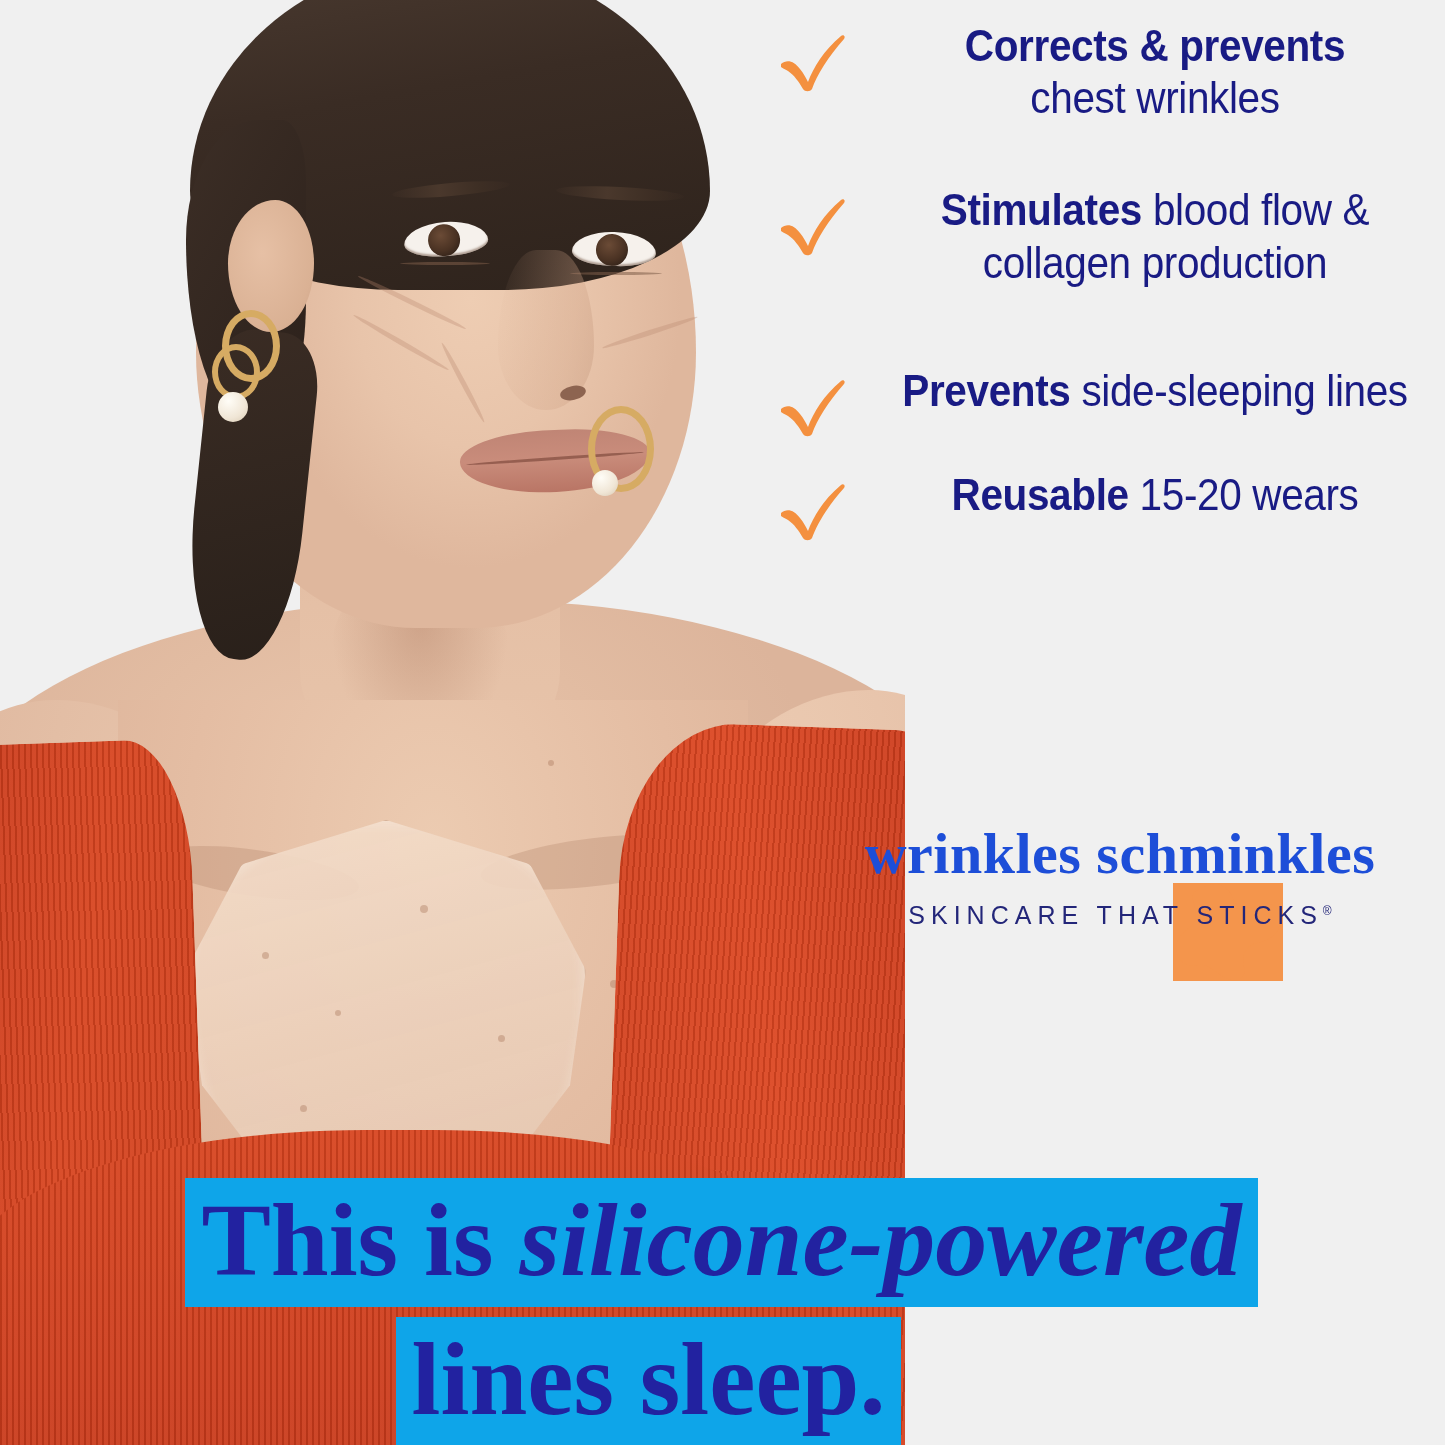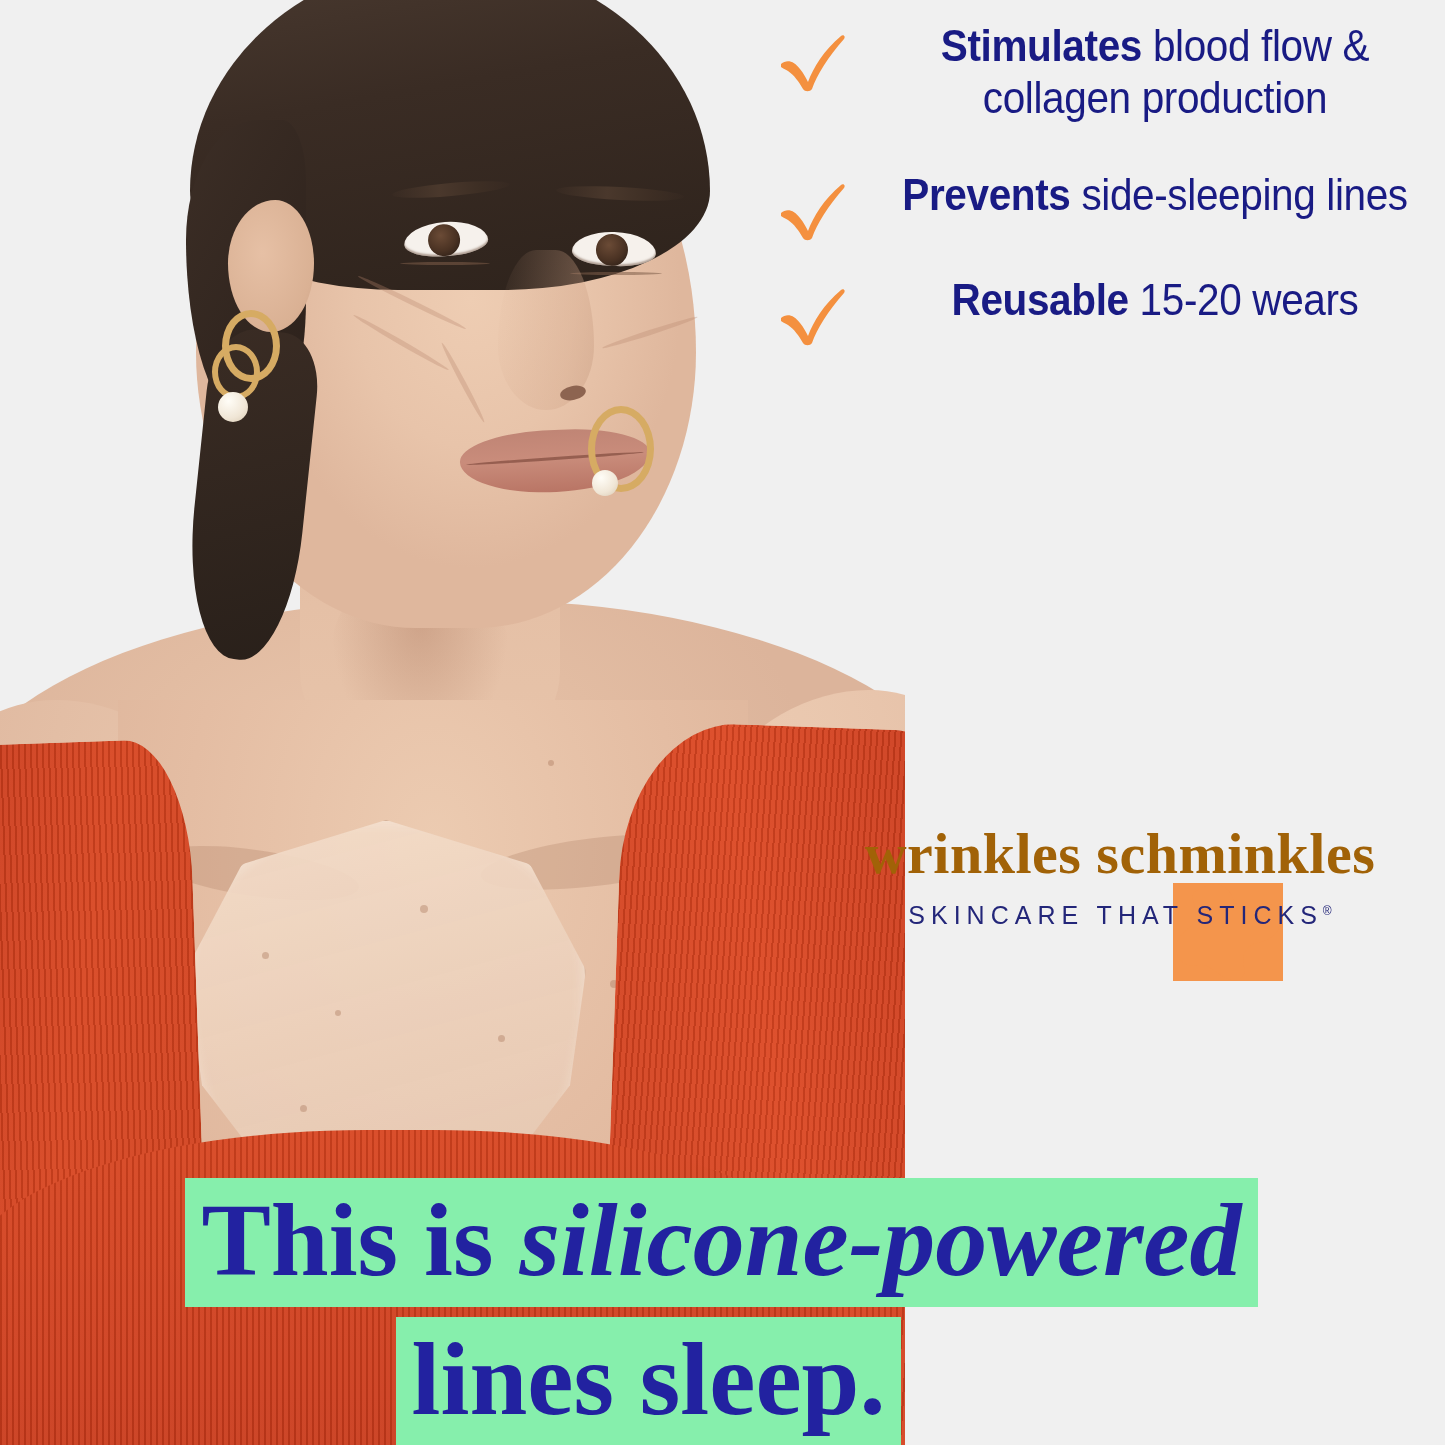--- a/index.html
+++ b/index.html
@@ -293,21 +293,21 @@
     font-size: 45px;
     line-height: 1.16;
     font-weight: 400;
     letter-spacing: -0.4px;
     transform: scaleX(0.90);
     transform-origin: center;
   }
   .b-text b { font-weight: 700; }
 
   .bullet.b1 { margin-bottom: 60px; }
-  .bullet.b2 { margin-bottom: 45px; }
+  .bullet.b2 { margin-bottom: 76px; }
   .bullet.b3 { margin-bottom: 52px; }
 
   
   #logo {
     position: absolute;
     left: 835px; top: 825px;
     width: 570px;
     text-align: center;
   }
   .logo-blob {
@@ -316,21 +316,21 @@
     width: 110px; height: 98px;
     background: #f4954c;
     z-index: 0;
   }
   .logo-word {
     position: relative;
     z-index: 2;
     font-family: "Liberation Serif", serif;
     font-weight: 700;
     font-size: 58px;
-    color: #a16207;
+    color: #1d4ed8;
     letter-spacing: 0.5px;
     line-height: 1;
   }
   .logo-tag {
     position: relative;
     z-index: 2;
     margin-top: 18px;
     font-family: "Liberation Sans", sans-serif;
     font-size: 25px;
     color: #232679;
@@ -343,21 +343,21 @@
   #headline {
     position: absolute;
     left: 0; top: 1178px;
     width: 1445px;
     text-align: center;
     z-index: 5;
   }
   .hl-line { display: block; line-height: 0; }
   .hl-mark {
     display: inline-block;
-    background: #86efac;
+    background: #0ea5e9;
     color: #2222a0;
     font-family: "Liberation Serif", serif;
     font-weight: 700;
     font-size: 104px;
     line-height: 1.16;
     padding: 2px 16px 6px 16px;
     white-space: nowrap;
   }
   .hl-mark .it { font-style: italic; }
   .hl-line.l1 { margin-left: -2px; }
@@ -432,20 +432,26 @@
     <div class="earring left"></div>
     <div class="earring left2"></div>
     <div class="pearl"></div>
     <div class="earring right"></div>
     <div class="pearl right"></div>
   </div>
 
   <div id="panel">
     <div class="bullets">
 
+      <div class="bullet b1">
+        <svg class="check" viewBox="0 0 72 62" aria-hidden="true">
+          <path d="M4 34 C10 29 17 31 23 39 C27 44 29 48 31 52 C36 38 47 20 64 6 C66 4 69 6 67 9 C51 27 40 45 35 59 C33 62 28 62 26 59 C22 52 17 45 11 41 C8 39 5 38 4 37 Z" fill="#f4903f"></path>
+        </svg>
+        <span class="b-text"><b>Corrects &amp; prevents</b><br><span>chest wrinkles</span></span>
+      </div>
 
       <div class="bullet b2">
         <svg class="check" viewBox="0 0 72 62" aria-hidden="true">
           <path d="M4 34 C10 29 17 31 23 39 C27 44 29 48 31 52 C36 38 47 20 64 6 C66 4 69 6 67 9 C51 27 40 45 35 59 C33 62 28 62 26 59 C22 52 17 45 11 41 C8 39 5 38 4 37 Z" fill="#f4903f"></path>
         </svg>
         <span class="b-text"><b>Stimulates</b> <span>blood flow &amp; collagen production</span></span>
       </div>
 
       <div class="bullet b3">
         <svg class="check" viewBox="0 0 72 62" aria-hidden="true">

